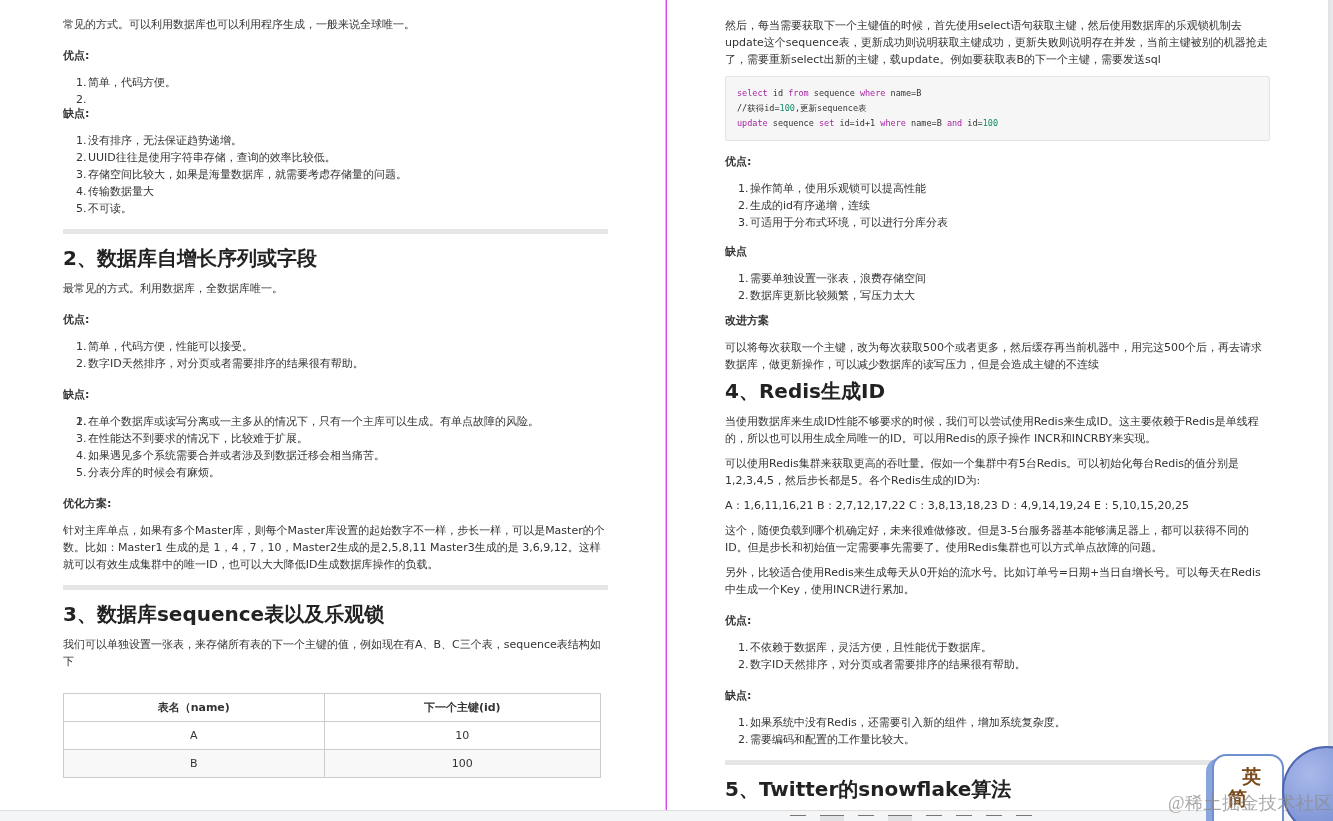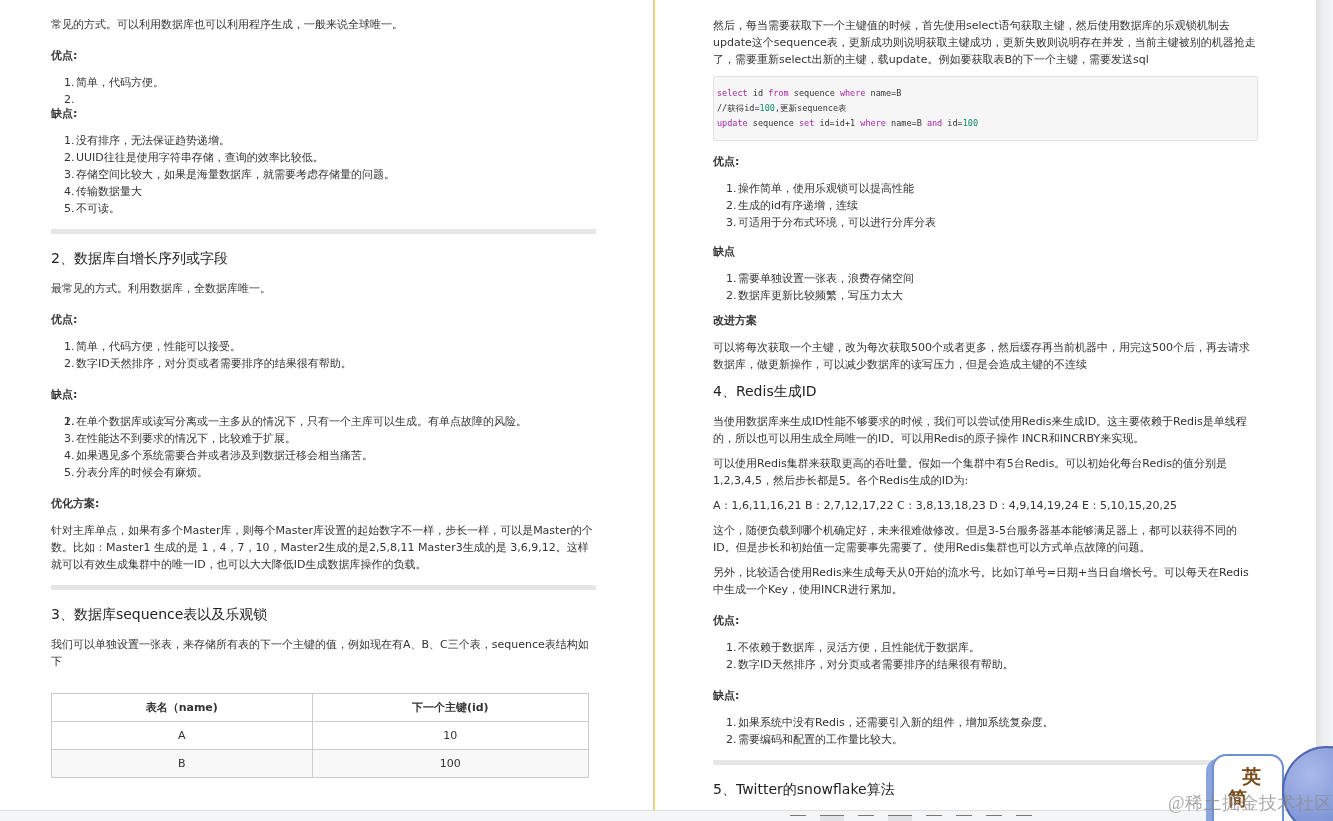--- a/index.html
+++ b/index.html
@@ -1,42 +1,42 @@
 <!DOCTYPE html>
 <html><head>
 <meta charset="utf-8">
 <style>
   * { box-sizing: border-box; margin: 0; padding: 0; }
   html, body { width: 1333px; height: 821px; overflow: hidden; background: #ffffff; }
   body { font-family: "DejaVu Sans", "Liberation Sans", sans-serif; color: #333333; position: relative; }
 
-  .viewer { position: absolute; left: 0; top: 0; width: 1229px; height: 811px; background: #fde047; }
+  .viewer { position: absolute; left: 12px; top: 0; width: 1229px; height: 811px; background: #d946ef; }
 
   .page { position: absolute; top: 0; height: 811px; overflow: hidden; background: #fff; }
   .page-left { left: 0; width: 654px; }
   .page-right { left: 655px; width: 661px; }
   .page-divider { position: absolute; left: 653px; top: 0; width: 1px; height: 811px; background: #c9c9c9; }
 
   .right-gutter { position: absolute; left: 1316px; top: 0; width: 17px; height: 811px;
     background: linear-gradient(to right, #dfe1e3, #eceef0 40%, #f3f4f5); }
 
   .content { position: absolute; font-size: 11px; line-height: 17px; }
   .page-left .content { left: 51px; top: 16px; width: 545px; }
   .page-right .content { left: 58px; top: 17px; width: 545px; }
 
   p { margin: 0 0 8px 0; }
   .label { font-weight: bold; margin: 14px 0 10px 0; font-size: 11px; }
   ol { list-style: none; margin: 0 0 8px 0; padding-left: 13px; }
   ol li { position: relative; padding-left: 12px; }
   ol li .num { position: absolute; left: 0; top: 0; }
 
   .hr { height: 5px; background: #e6e6e6; margin: 12px 0 14px 0; }
-  h2 { font-size: 14px; font-weight: normal; color: #222; margin: 0 0 12px 0; line-height: 20px; }
-
-  .code { background: #f6f6f6; border: 1px solid #e3e3e3; border-radius: 2px; padding: 9px 3px; margin: 6px 0 12px 0;
+  h2 { font-size: 20px; font-weight: bold; color: #222; margin: 0 0 12px 0; line-height: 20px; }
+
+  .code { background: #f6f6f6; border: 1px solid #e3e3e3; border-radius: 2px; padding: 9px 11px; margin: 6px 0 12px 0;
     font-family: "DejaVu Sans Mono", "Liberation Mono", monospace; font-size: 8.5px; line-height: 15px; color: #333; }
   .kw { color: #a626a4; }
   .num-lit { color: #0e8a6a; }
 
   table { border-collapse: collapse; width: 538px; margin-top: 23px; font-size: 11px; }
   th, td { border: 1px solid #cccccc; text-align: center; height: 28px; }
   th { font-weight: bold; height: 28px; }
   tr.alt td { background: #f8f8f8; }
 
   .bottom-bar { position: absolute; left: 0; top: 810px; width: 1333px; height: 11px; background: #f4f5f6; border-top: 1px solid #dddddd; }

